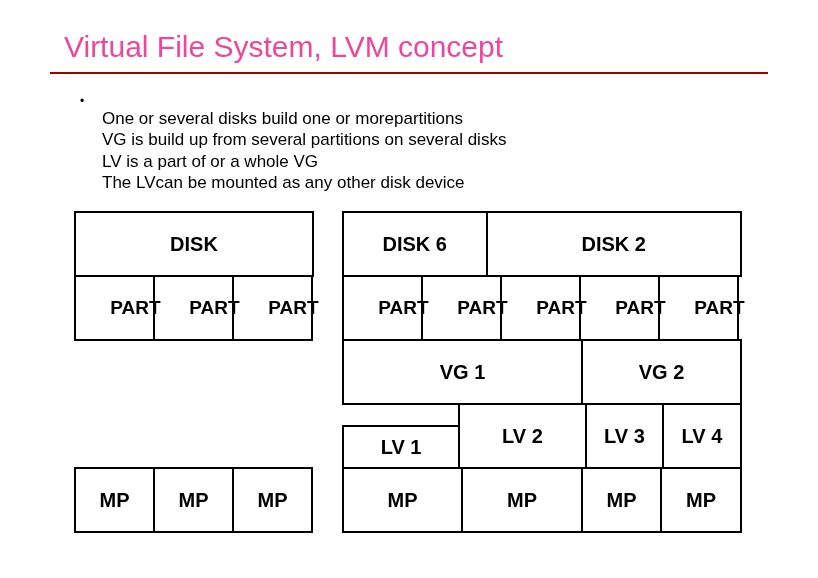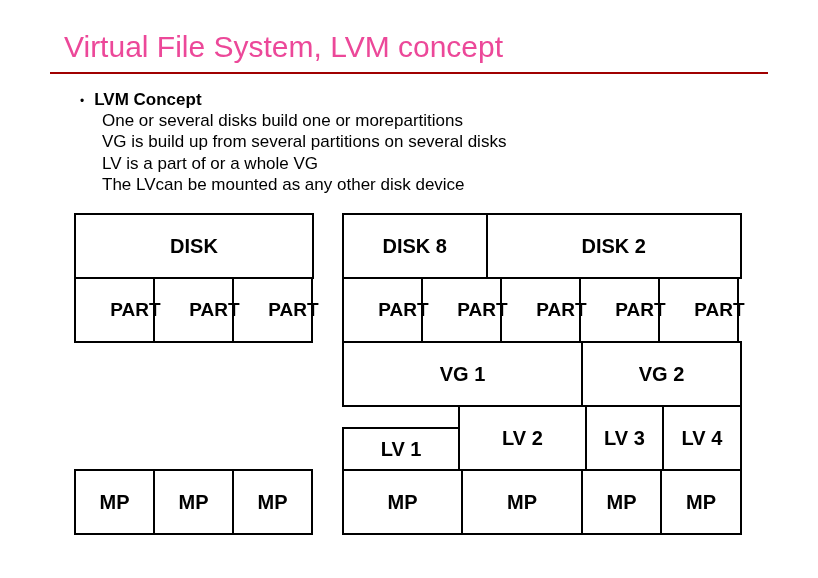--- a/index.html
+++ b/index.html
@@ -104,21 +104,20 @@
 </style>
 </head>
 <body>
 
 <h1 class="title">Virtual File System, LVM concept</h1>
 <div class="title-underline"></div>
 
 <div class="bullet-section">
   <div class="bullet-row">
     <span class="bullet-dot">•</span>
-    <span class="bullet-heading">LVM Concept</span>
   </div>
   <div class="bullet-body">
     <div>One or several disks build one or morepartitions</div>
     <div>VG is build up from several partitions on several disks</div>
     <div>LV is a part of or a whole VG</div>
     <div>The LVcan be mounted as any other disk device</div>
   </div>
 </div>
 
 <div class="diagrams">
@@ -144,21 +143,21 @@
     </div>
     <div class="layer-row">
       <div class="cell left-mp">MP</div>
       <div class="cell left-mp">MP</div>
       <div class="cell left-mp">MP</div>
     </div>
   </div>
 
   <div class="diagram-right">
     <div class="layer-row">
-      <div class="cell r-disk1">DISK 8</div>
+      <div class="cell r-disk1">DISK 6</div>
       <div class="cell r-disk2">DISK 2</div>
     </div>
     <div class="layer-row">
       <div class="cell r-part sm">PART</div>
       <div class="cell r-part sm">PART</div>
       <div class="cell r-part sm">PART</div>
       <div class="cell r-part sm">PART</div>
       <div class="cell r-part sm">PART</div>
     </div>
     <div class="layer-row">

